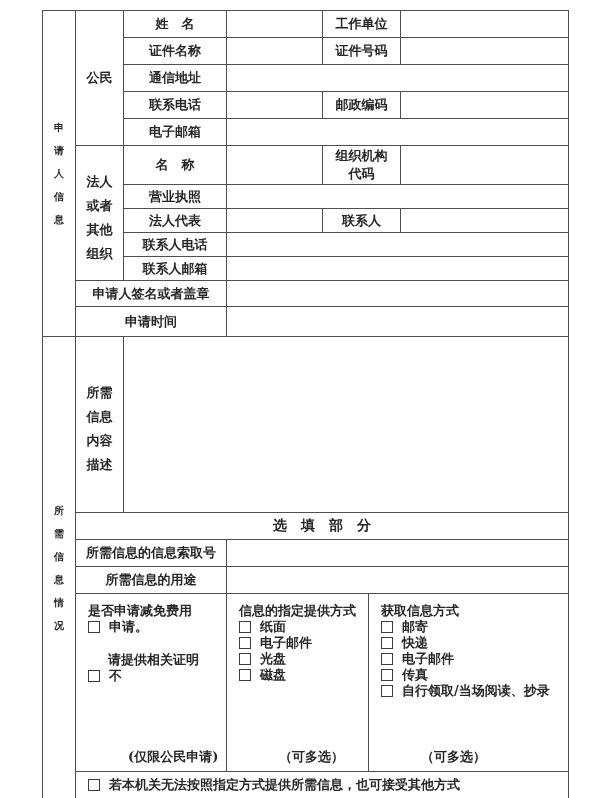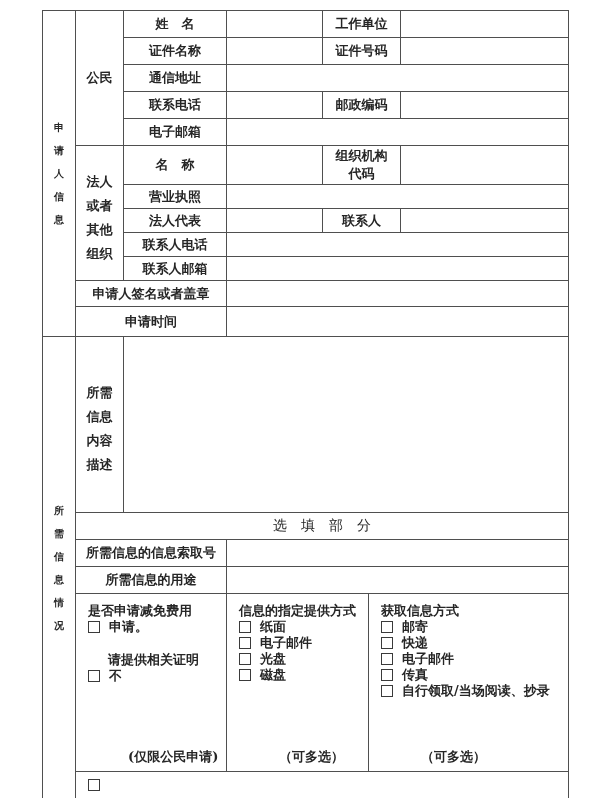--- a/index.html
+++ b/index.html
@@ -18,21 +18,21 @@
   .h26 td{height:26px} .h38 td{height:38px} .h23 td{height:23px}
   .h25 td{height:25px} .h29 td{height:29px} .h175 td{height:175px}
   .h177 td{height:177px} .hrow26 td{height:26px}
   
   .vtx { width:15px; margin:0 auto; word-break:break-all; line-height:23px; font-size:10px; letter-spacing:0; }
   
   .w2 { display:inline-block; width:2em; word-break:break-all; line-height:24px; text-align:center;margin-top:9px; }
   
   .w4 { display:inline-block; width:4em; word-break:break-all; line-height:18px; text-align:center; }
   .opt-title { text-align:left; line-height:17px; }
-  .optional-title { font-weight:normal; font-size:14px; letter-spacing:14px; padding-left:14px; }
+  .optional-title { font-weight:bold; font-size:14px; letter-spacing:14px; padding-left:14px; }
   .colbox {
     height:163px; display:flex; flex-direction:column;
     padding:8px 4px 6px 12px; text-align:left; font-size:13px;
   }
   .opt { display:flex; align-items:center; line-height:16px; margin-top:0; text-align:left; }
   .cb {
     width:10px; height:10px; border:1px solid #3a3a3a; background:#fff;
     display:inline-block; flex:none; margin-right:9px;
   }
   .indent { margin-top:17px; padding-left:20px; line-height:16px; }
@@ -200,18 +200,19 @@
           <span>自行领取/当场阅读、抄录</span>
         </div>
         <div class="footnote">（可多选）</div>
       </div>
     </td>
   </tr>
   <tr class="hrow26">
     <td colspan="6">
       <div class="fallback-line">
         <span class="cb"></span>
+        <span>若本机关无法按照指定方式提供所需信息，也可接受其他方式</span>
       </div>
     </td>
   </tr>
 </tbody>
     </table>
 </div>
 
 </body></html>

